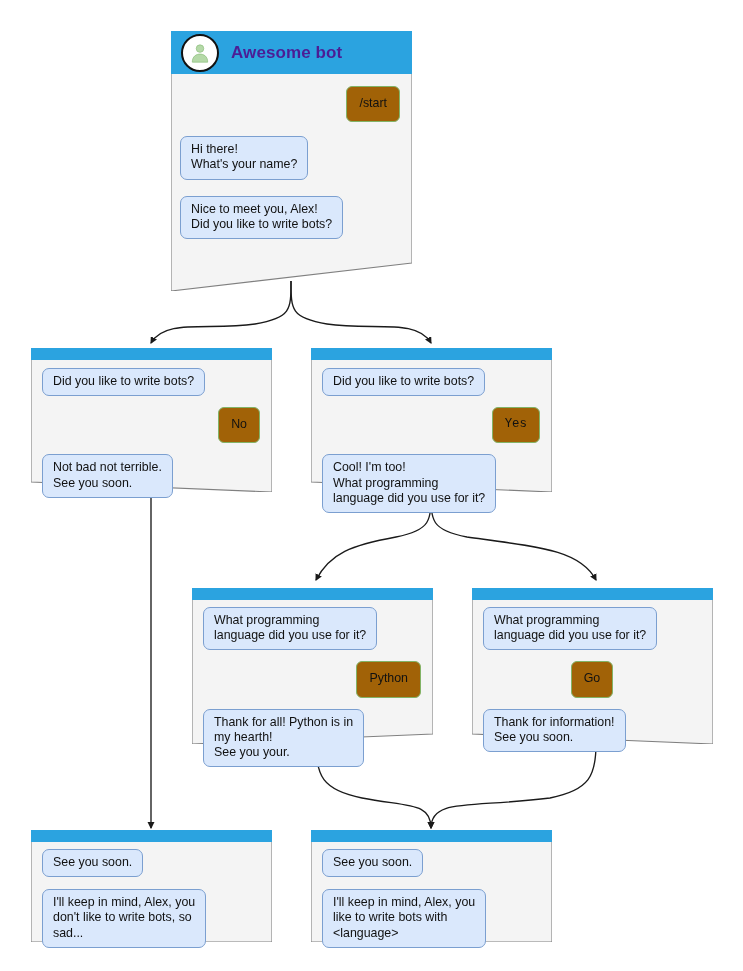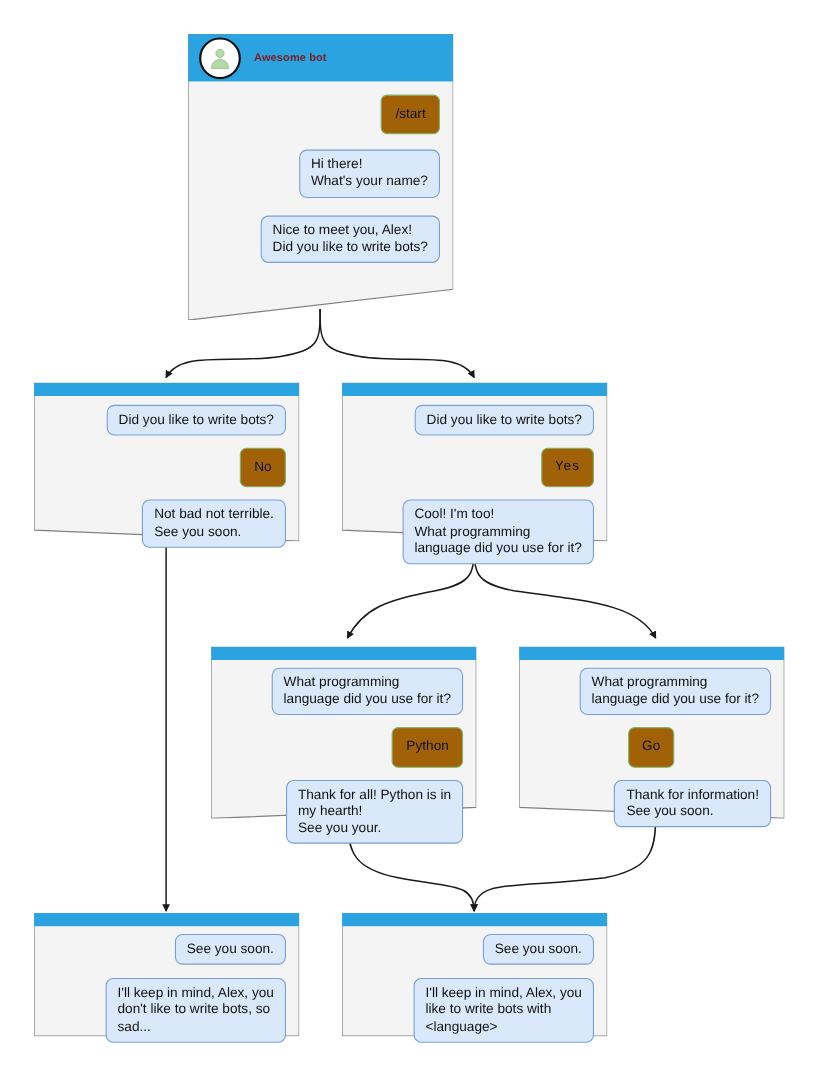--- a/index.html
+++ b/index.html
@@ -61,39 +61,39 @@
     border-radius: 50%;
     background: #ffffff;
     border: 2.4px solid #111111;
     box-sizing: border-box;
     display: flex;
     align-items: center;
     justify-content: center;
     flex: 0 0 auto;
   }
   .bot-title {
-    color: #7f1d1d;
+    color: #4c1d95;
     font-weight: bold;
-    font-size: 10px;
+    font-size: 17px;
     margin-left: 12px;
     letter-spacing: 0.1px;
     white-space: nowrap;
   }
   .msgs {
     position: absolute;
     left: 0;
     width: 100%;
     box-sizing: border-box;
   }
   .row {
     display: flex;
     width: 100%;
     box-sizing: border-box;
   }
-  .row.left  { justify-content: flex-end; }
+  .row.left  { justify-content: flex-start; }
   .row.right { justify-content: flex-end; }
 
   .bubble {
     font-size: 12.4px;
     line-height: 15.2px;
     color: #111111;
     box-sizing: border-box;
     white-space: pre-line;
     border-radius: 7px;
     border-width: 1px;

